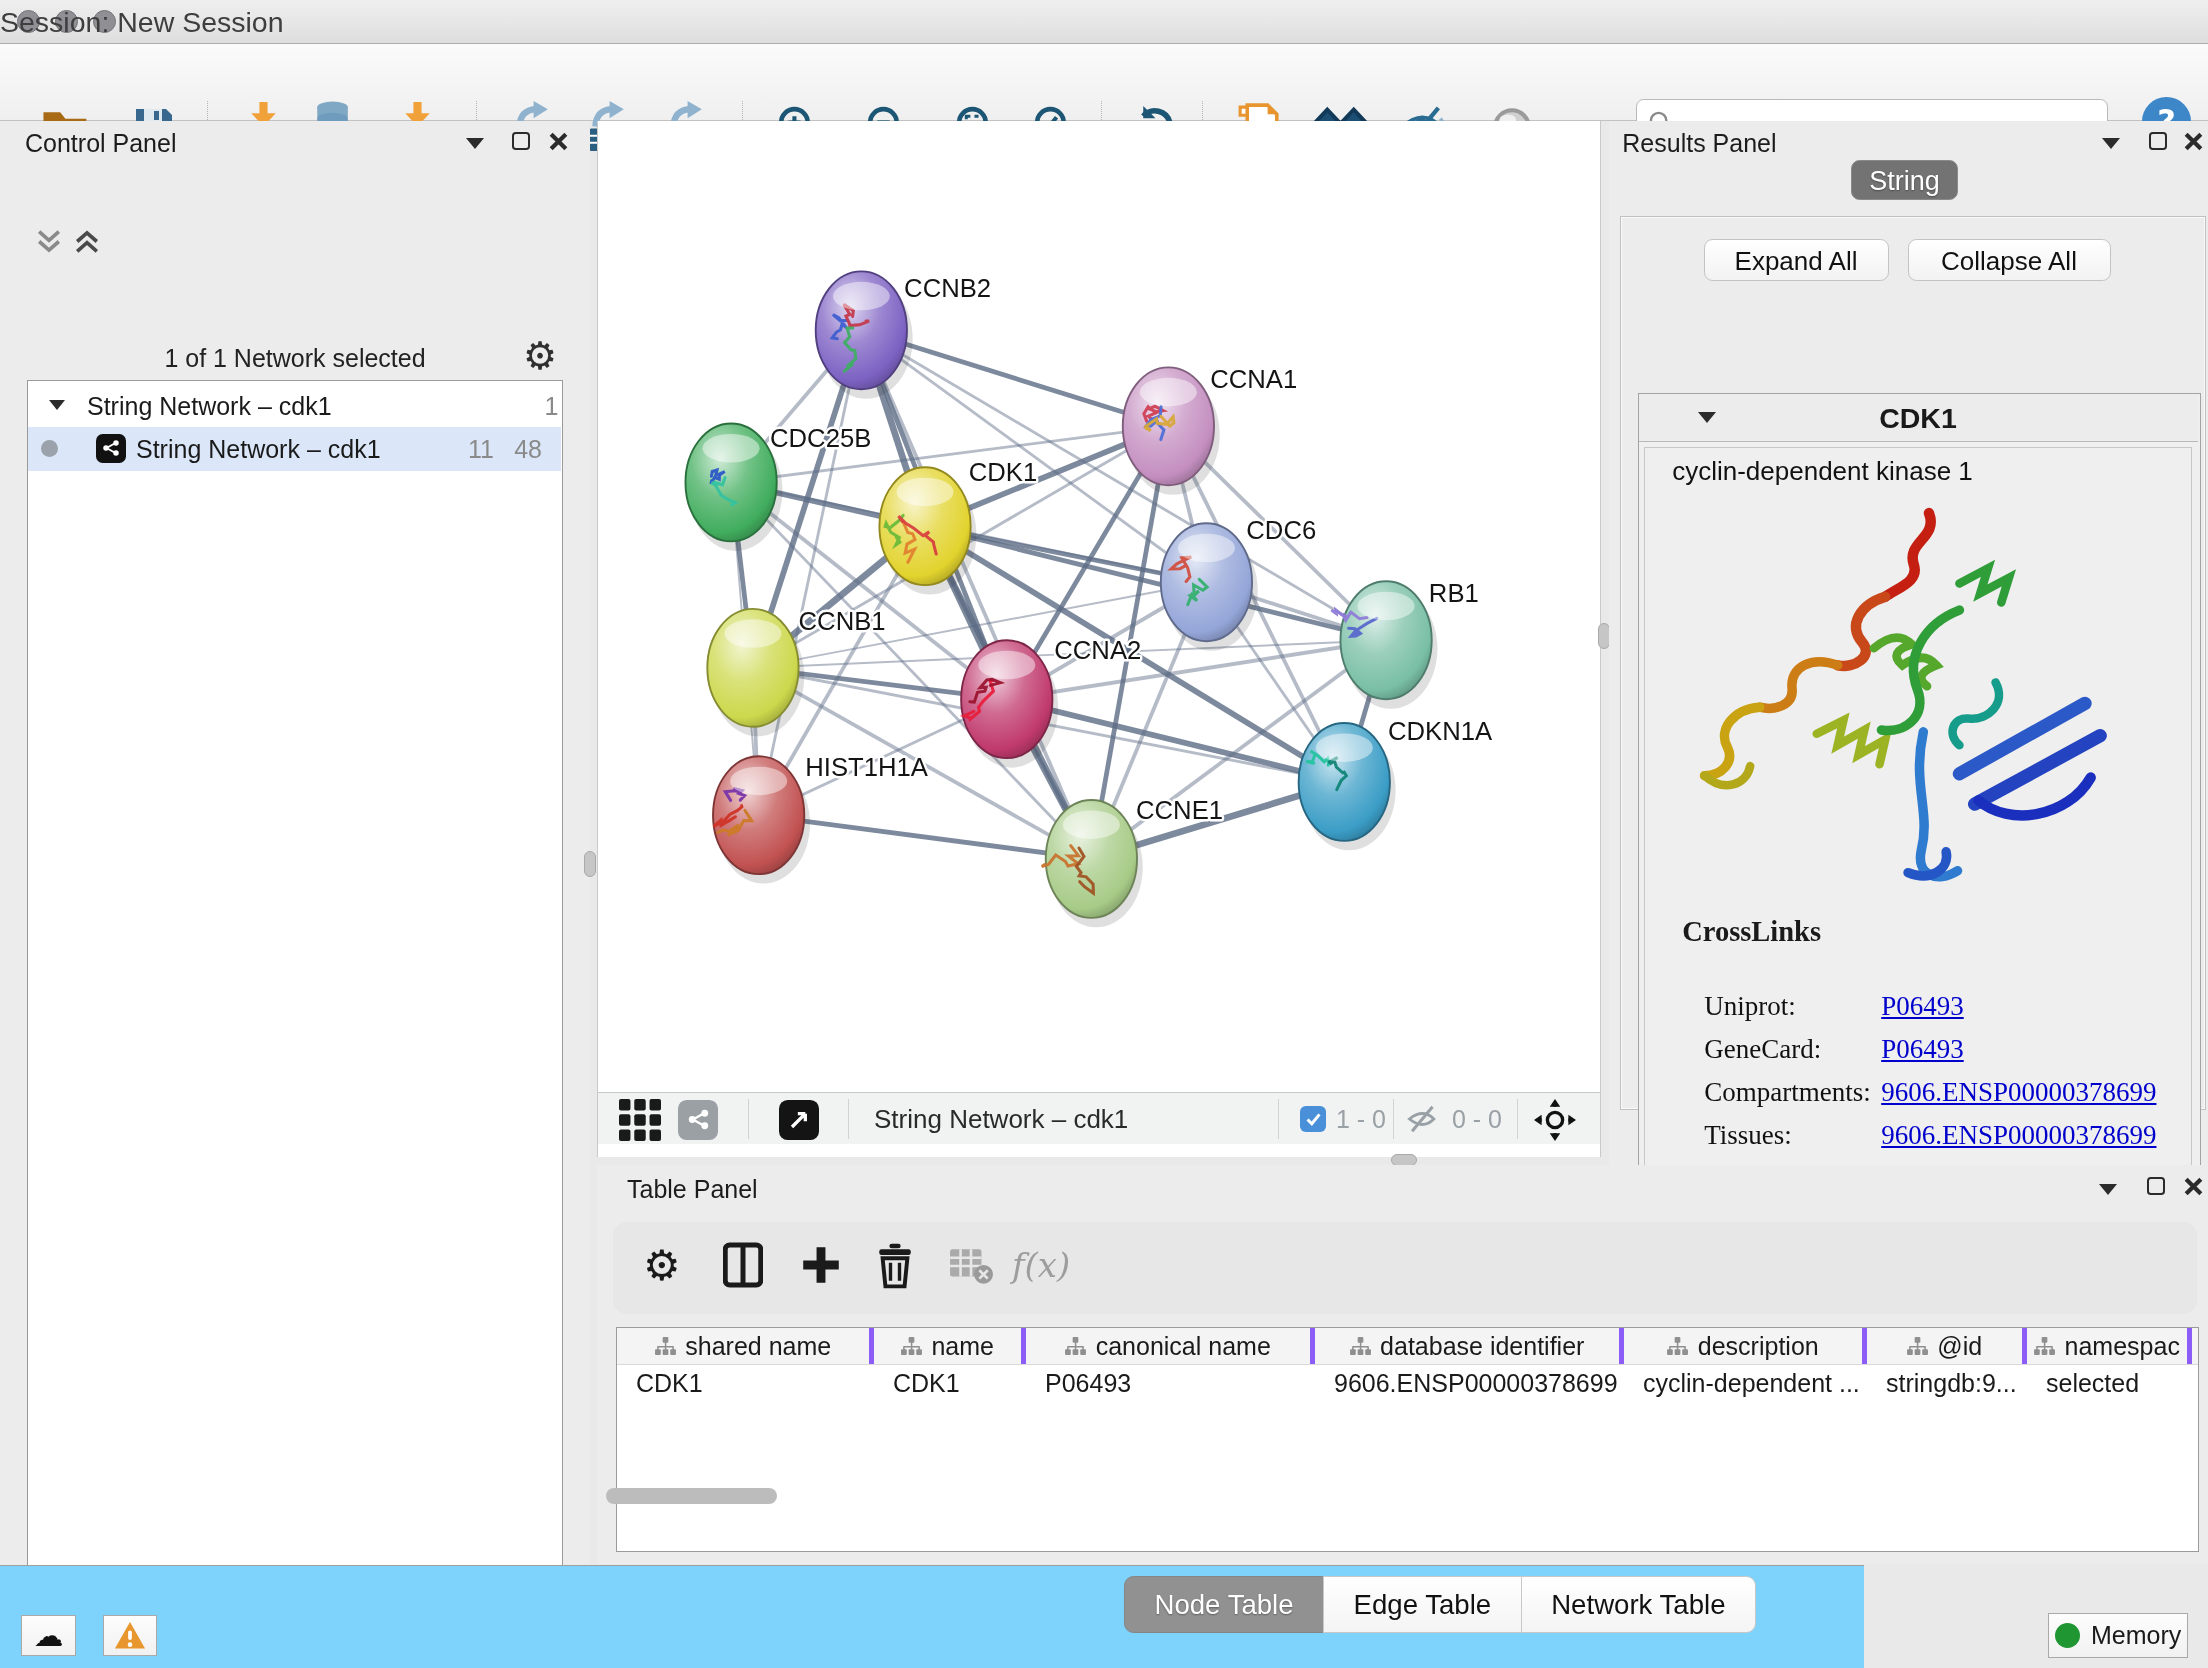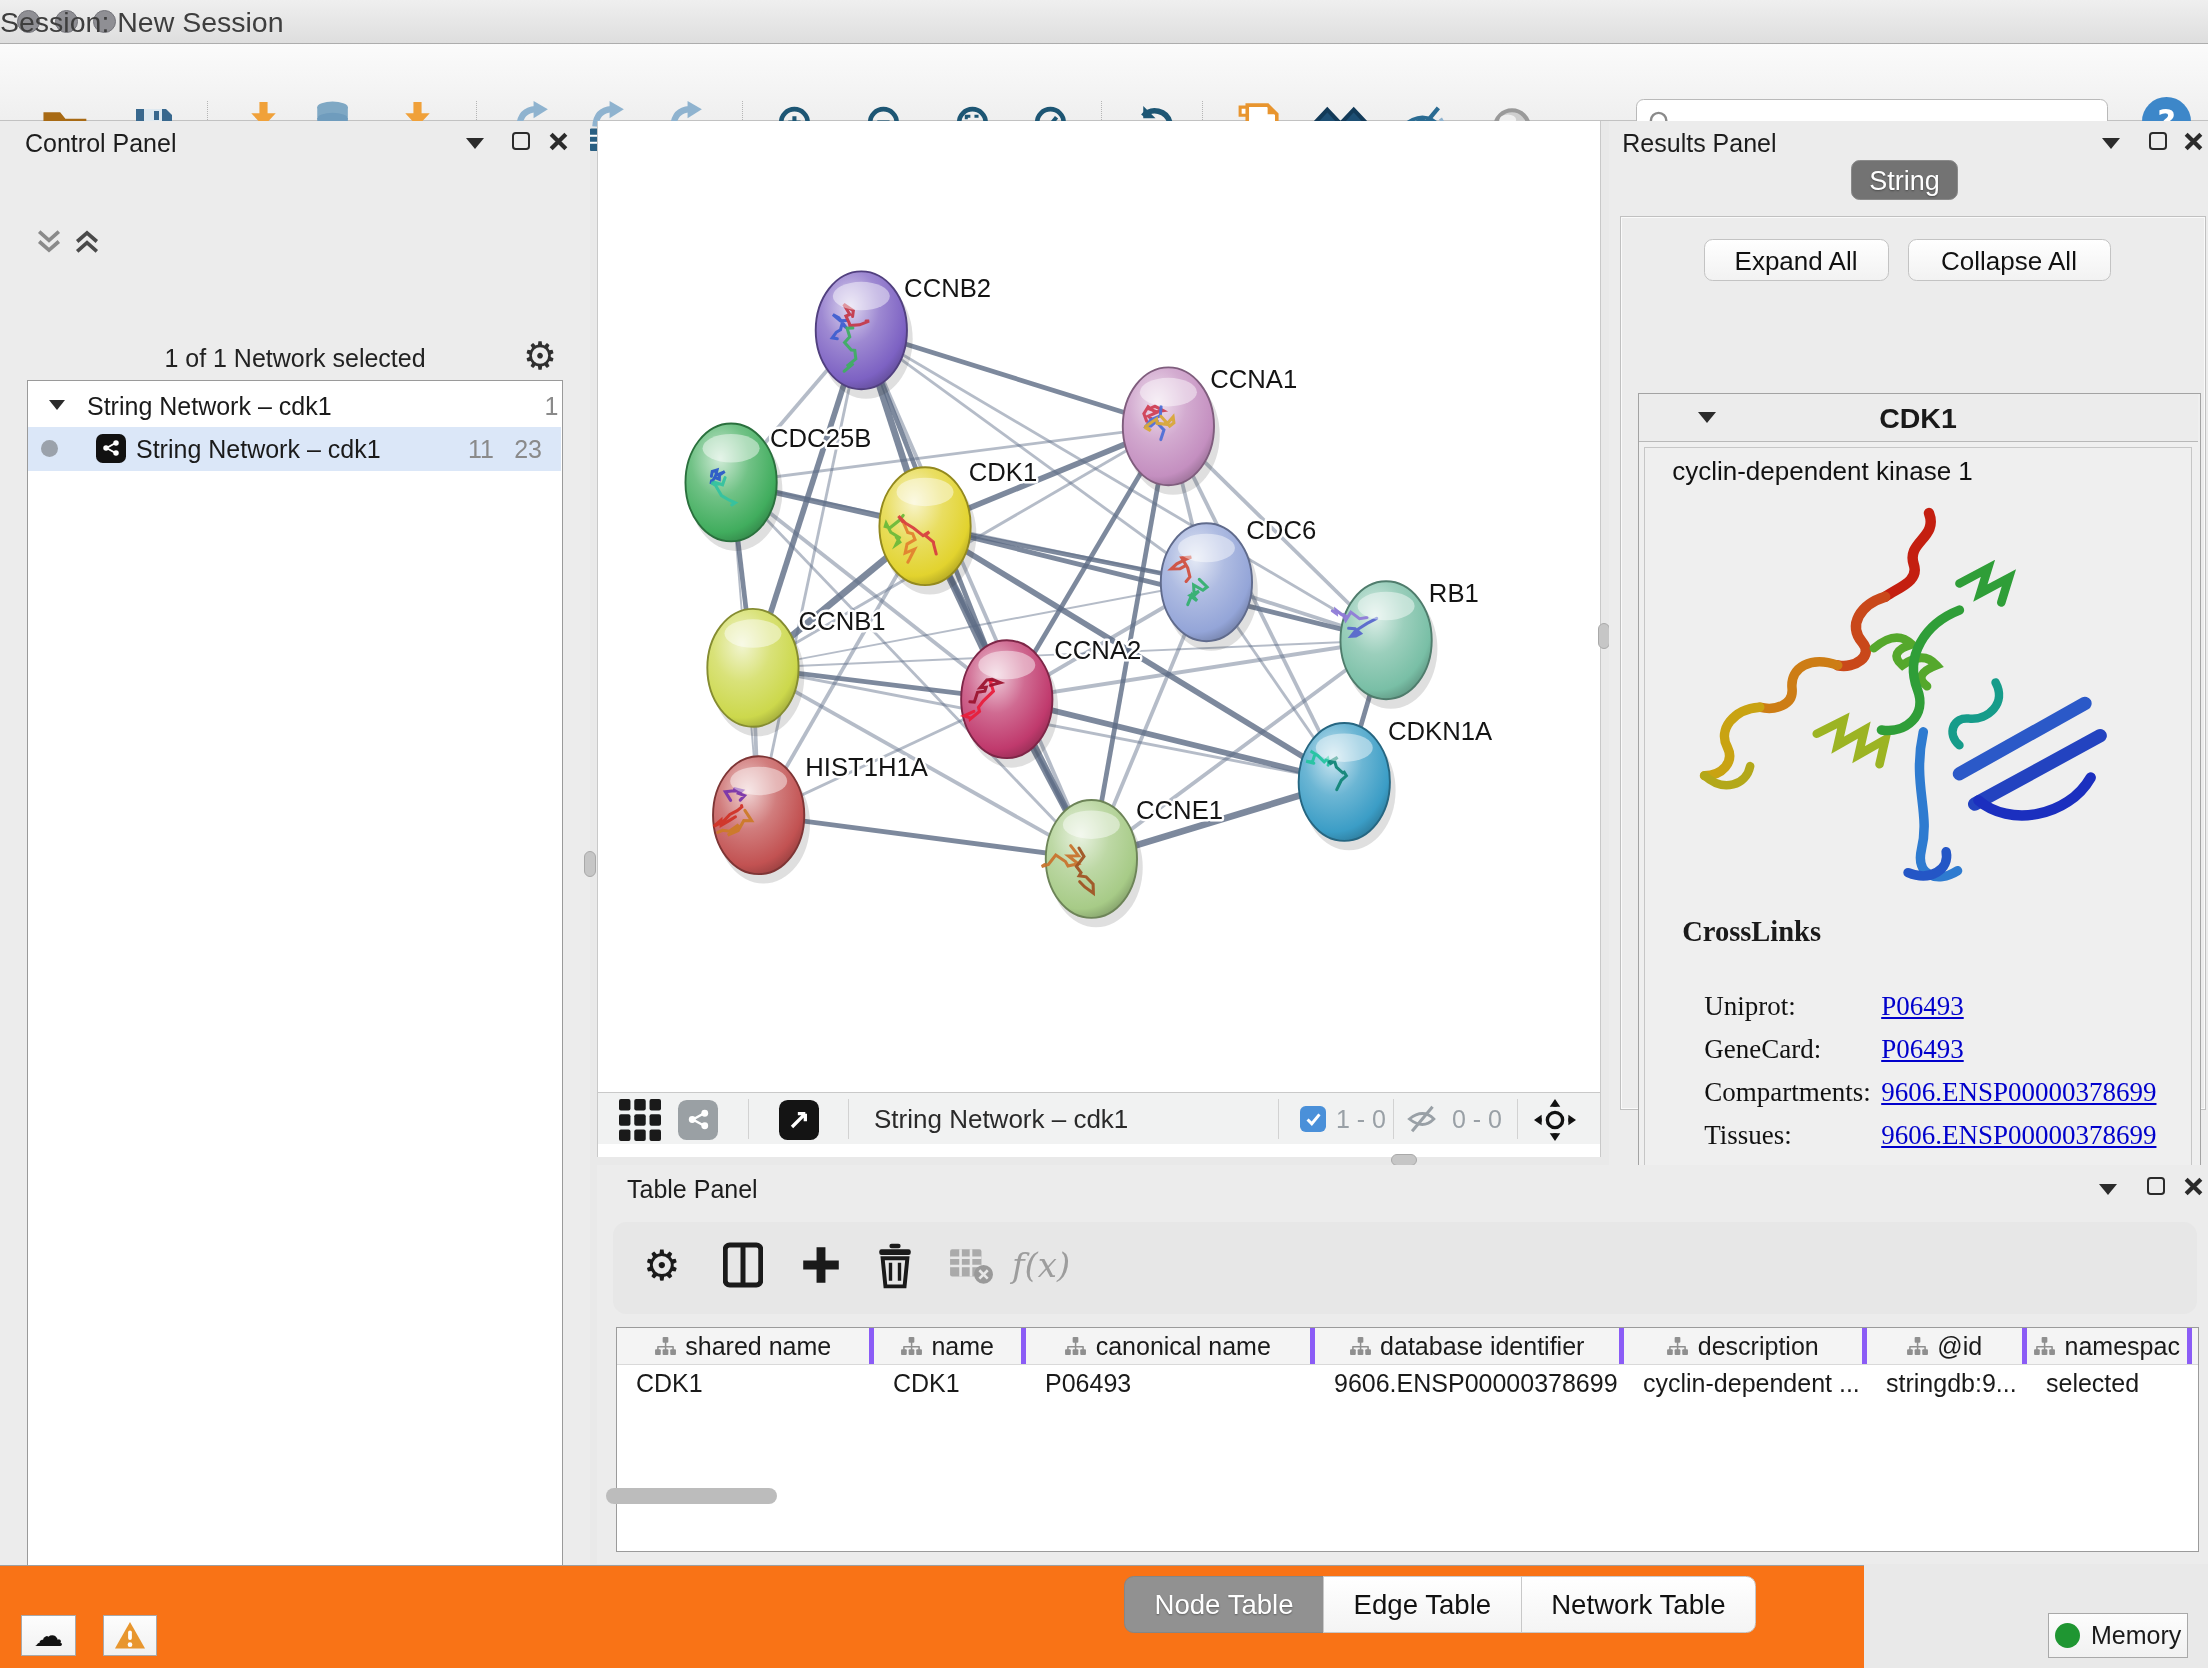--- a/index.html
+++ b/index.html
@@ -89,21 +89,21 @@
   .datatable{left:19px;top:162px;width:1583px;height:225px;background:#fff;border:1.9px solid #9b9b9b;overflow:hidden;}
   .thead{display:flex;height:36px;background:#f4f4f4;border-bottom:1px solid #d9d9d9;}
   .th{display:flex;align-items:center;justify-content:center;gap:9.5px;height:36px;font-size:25px;
     border-right:5px solid #8b5cf6;box-sizing:border-box;background:#f4f4f4;white-space:nowrap;overflow:hidden;}
   .trow{display:flex;height:36px;}
   .td{box-sizing:border-box;padding-left:19px;font-size:25px;height:36px;line-height:36px;
     white-space:nowrap;overflow:hidden;}
   .hthumb{left:8.6px;top:188px;width:171px;height:16px;background:#bcbcbc;border-radius:8.6px;}
 
   
-  .bottom-strip{left:0;top:1565px;width:1864px;height:104px;background:#f97316;border-top:1.9px solid #9f9f9f;text-decoration:underline;}
+  .bottom-strip{left:0;top:1565px;width:1864px;height:104px;background:#7dd3fc;border-top:1.9px solid #9f9f9f;text-decoration:underline;}
   .btab{height:55px;line-height:55px;padding:0 29.5px;font-size:27.6px;background:linear-gradient(#ffffff,#f4f4f4);
     border:1px solid #c8c8c8;color:#111;display:inline-block;margin-right:-1px;vertical-align:top;}
   .btab.sel{background:#919191;color:#fff;border-color:#868686;text-shadow:0 1px 1.9px rgba(0,0,0,.35);}
   .btab:first-child{border-radius:9.5px 0 0 9.5px;}
   .btab:last-child{border-radius:0 9.5px 9.5px 0;}
   .sb-btn{background:linear-gradient(#fdfdfd,#f1f1f1);border:1.9px solid #a9a9a9;display:flex;
     align-items:center;justify-content:center;}
   .mem-dot{width:25px;height:25px;border-radius:50%;background:#1f9632;margin-right:11.4px;}
   .glyph{font-family:"DejaVu Sans",sans-serif;}
 </style>
@@ -309,21 +309,21 @@
       <div class="abs share-badge" style="left:68px;top:6.7px">
         <svg width="20" height="20" viewBox="0 0 40 40">
             <path d="M11 20 L29 10 M11 20 L29 30" stroke="#fff" stroke-width="4"></path>
             <circle cx="10" cy="20" r="5.5" fill="#fff"></circle>
             <circle cx="30" cy="10" r="5.5" fill="#fff"></circle>
             <circle cx="30" cy="30" r="5.5" fill="#fff"></circle>
           </svg>
       </div>
       <span class="abs" style="left:108px">String Network – cdk1</span>
       <span class="abs cnt" style="left:428px;width:38px;text-align:right">11</span>
-      <span class="abs cnt" style="left:476px;width:38px;text-align:right">23</span>
+      <span class="abs cnt" style="left:476px;width:38px;text-align:right">48</span>
     </div>
   </div>
 </div>
 
 <div class="abs network-panel">
   <svg class="abs" id="network-svg" style="left:0;top:0" width="1002" height="971" viewBox="628 127 1054 1021">
       <defs>
         <radialGradient id="ng0" cx="38%" cy="30%" r="80%">
           <stop offset="0%" stop-color="#dfd8f0"></stop>
           <stop offset="40%" stop-color="#9e89d2"></stop>

